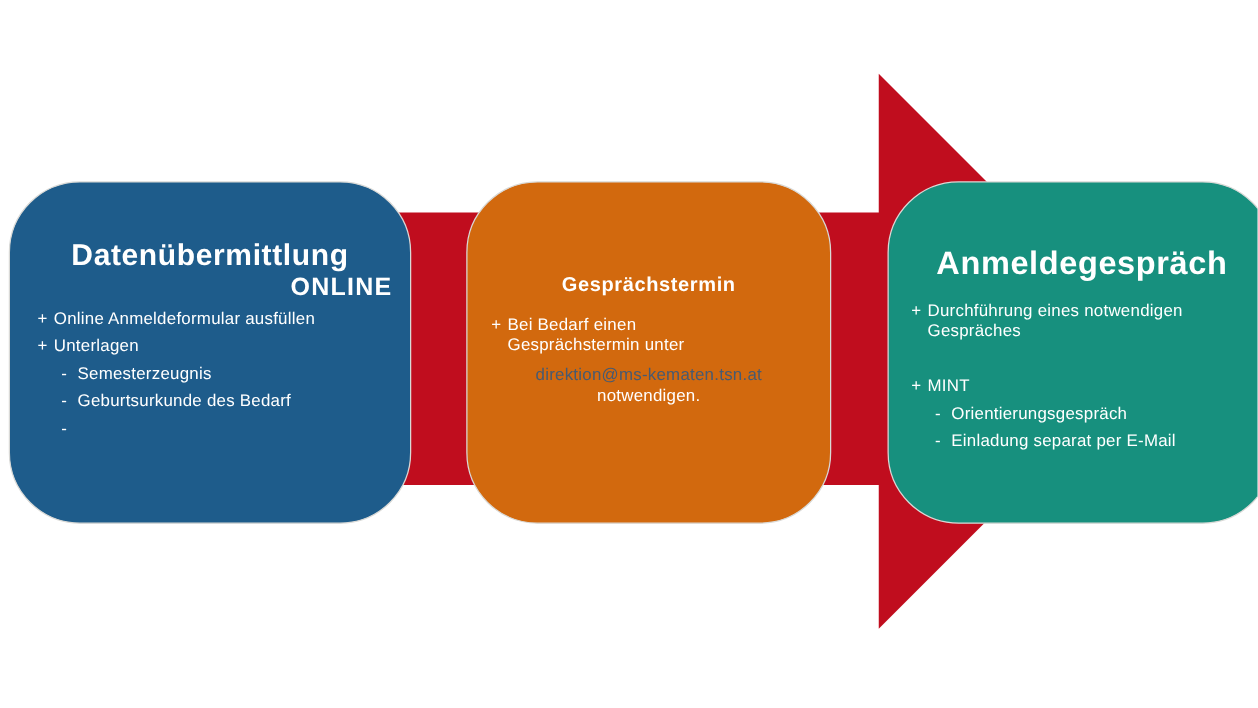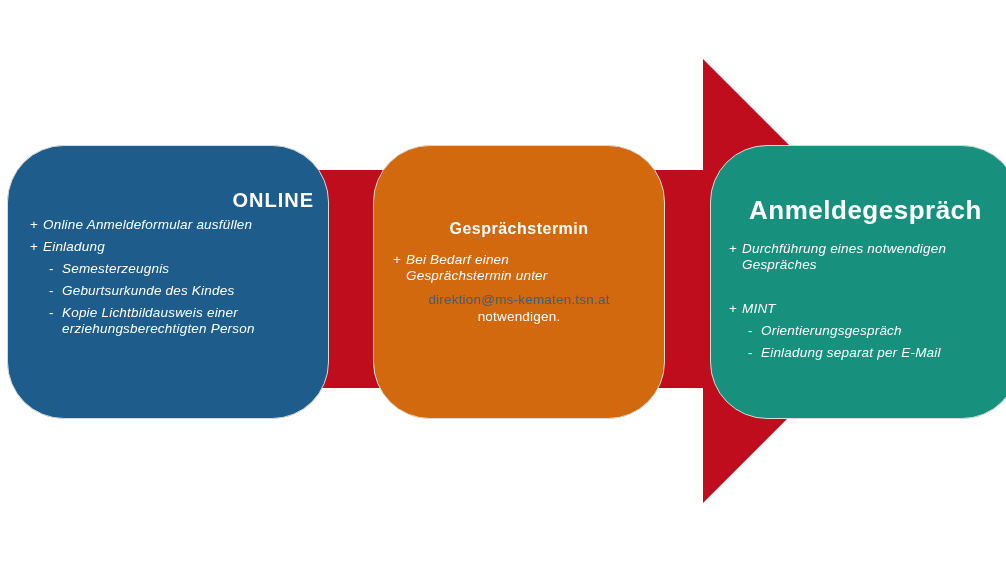--- a/index.html
+++ b/index.html
@@ -56,21 +56,21 @@
     letter-spacing: 1px;
   }
 
   .li {
     display: flex;
     font-size: 13.5px;
     line-height: 16px;
     margin-bottom: 6px;
   }
   .mk { flex: 0 0 13px; }
-  .tx { flex: 1 1 auto; font-style: italic; }
+  .tx { flex: 1 1 auto; }
   .l1 { padding-left: 8px; }
   .l2 { padding-left: 27px; }
   .card-orange .l1 { padding-left: 9px; }
   .card-teal .l1   { padding-left: 8px; }
   .card-teal .gap-before { margin-top: 28px; }
 
   .link-row {
     text-align: center;
     margin-top: 8px;
     font-size: 13.5px;
@@ -90,41 +90,41 @@
 </head>
 <body>
 
 <div class="slide">
 
   <svg class="arrow-svg" viewBox="0 0 1006 566" xmlns="http://www.w3.org/2000/svg">
     <polygon points="40,170 703,170 703,59 925,281 703,503 703,388 40,388"></polygon>
   </svg>
 
   <section class="card card-blue">
+    <h2>Datenübermittlung</h2>
     <h3 class="subtitle">ONLINE</h3>
 
     <div class="li l1">
       <span class="mk">+</span>
       <span class="tx">Online Anmeldeformular ausfüllen</span>
     </div>
     <div class="li l1">
       <span class="mk">+</span>
-      <span class="tx">Einladung</span>
+      <span class="tx">Unterlagen</span>
     </div>
     <div class="li l2">
       <span class="mk">-</span>
       <span class="tx">Semesterzeugnis</span>
     </div>
     <div class="li l2">
       <span class="mk">-</span>
-      <span class="tx">Geburtsurkunde des Kindes</span>
+      <span class="tx">Geburtsurkunde des Bedarf</span>
     </div>
     <div class="li l2">
       <span class="mk">-</span>
-      <span class="tx">Kopie Lichtbildausweis einer erziehungsberechtigten Person</span>
     </div>
   </section>
 
   <section class="card card-orange">
     <h2>Gesprächstermin</h2>
 
     <div class="li l1">
       <span class="mk">+</span>
       <span class="tx"><span>Bei Bedarf einen</span><br><span>Gesprächstermin unter</span></span>
     </div>

